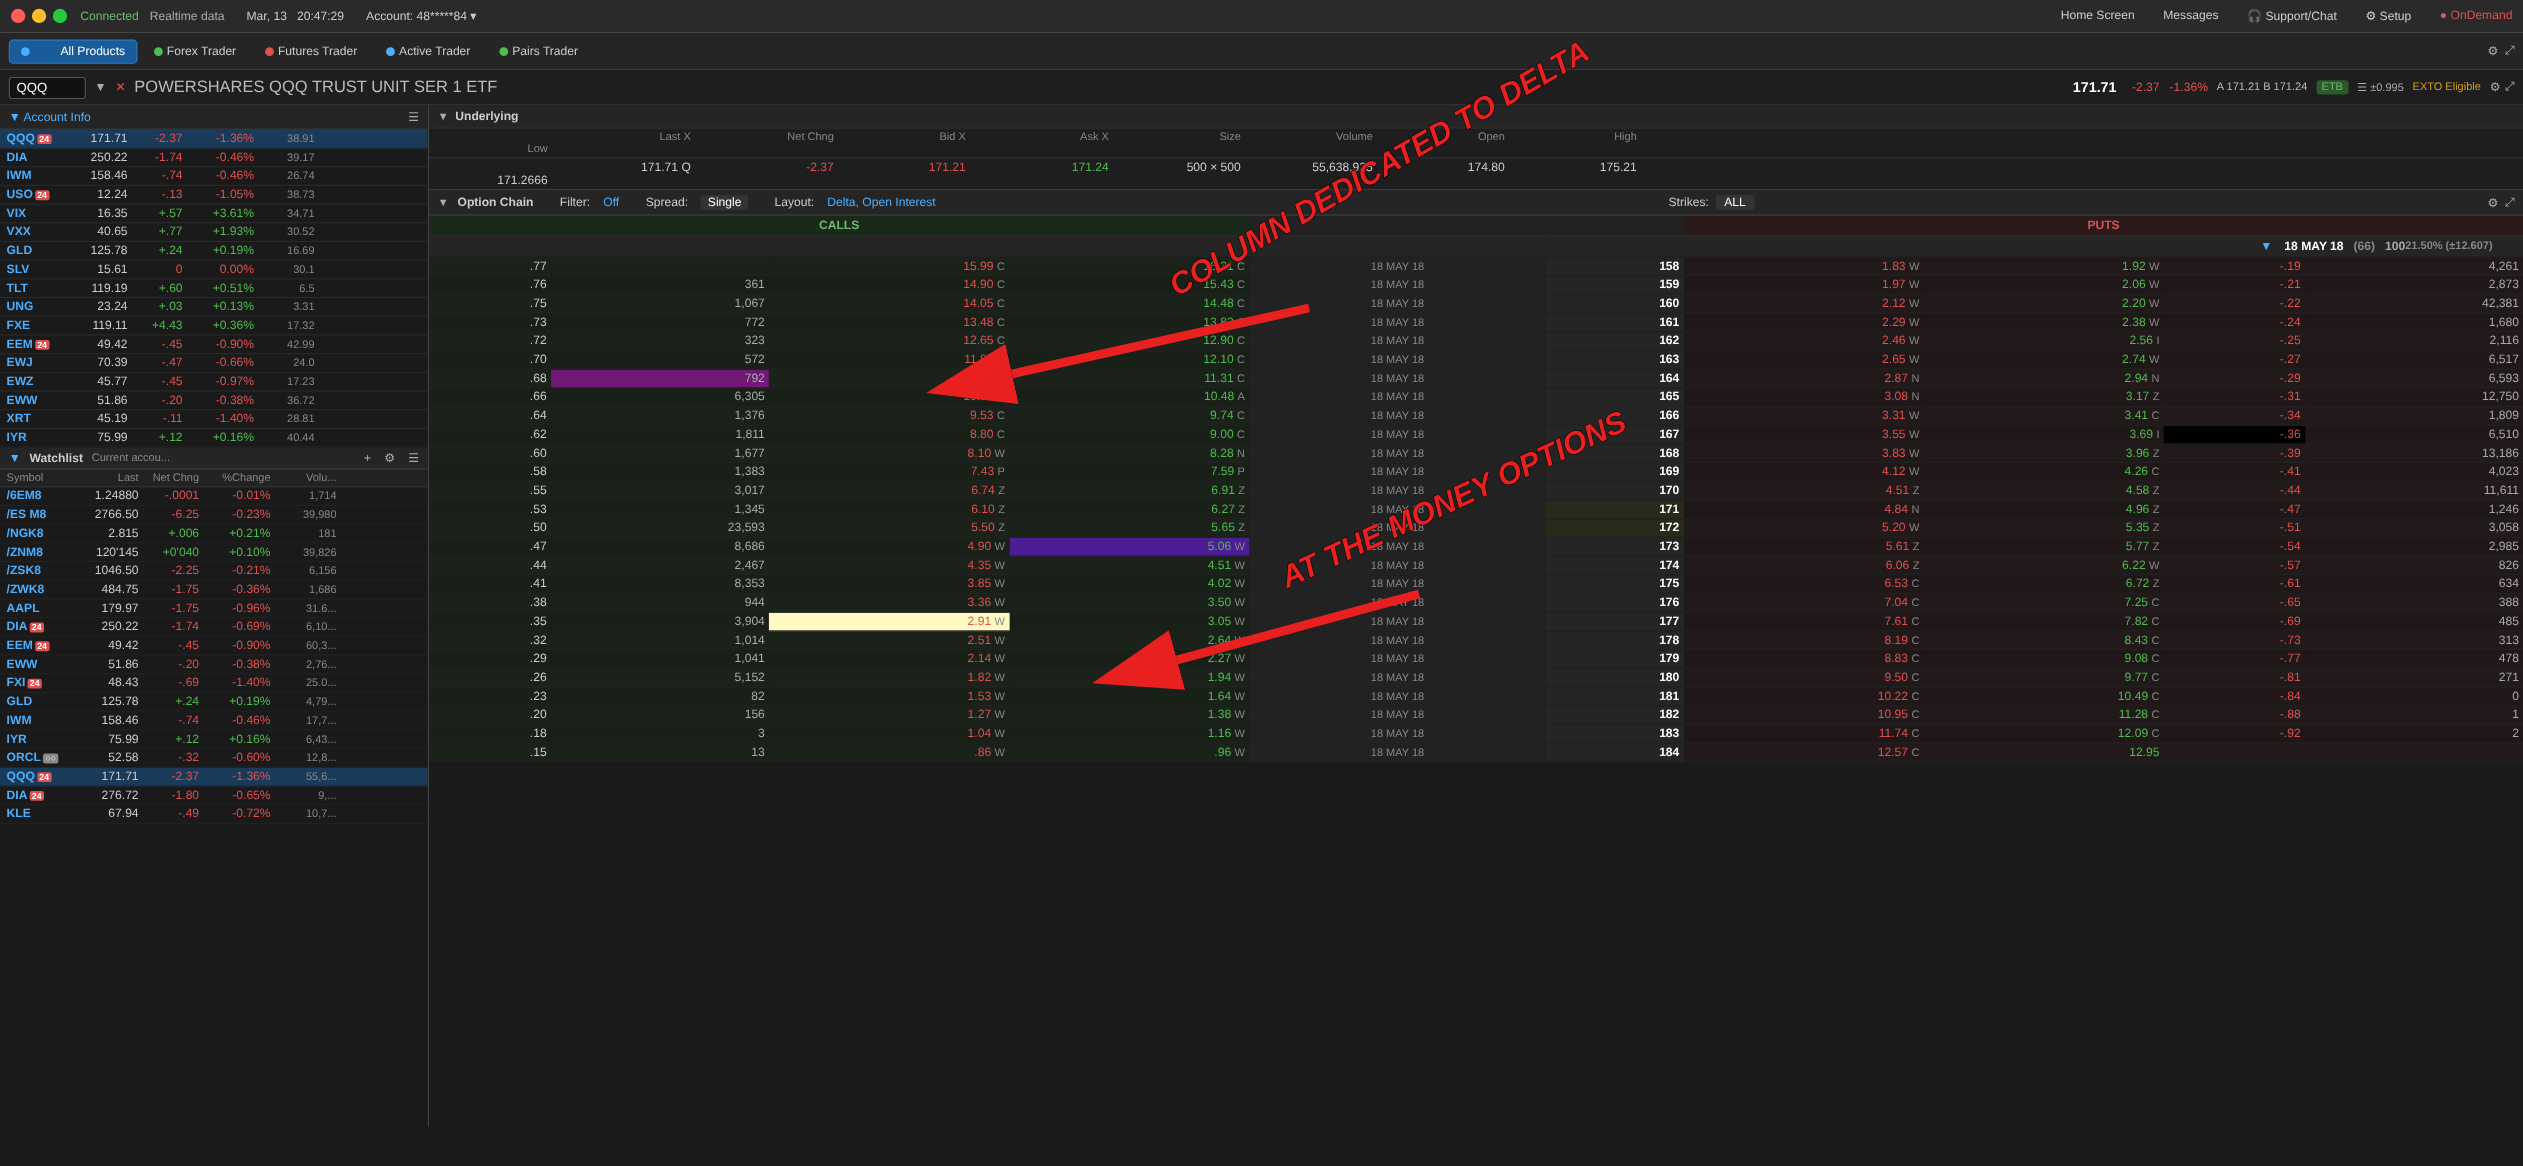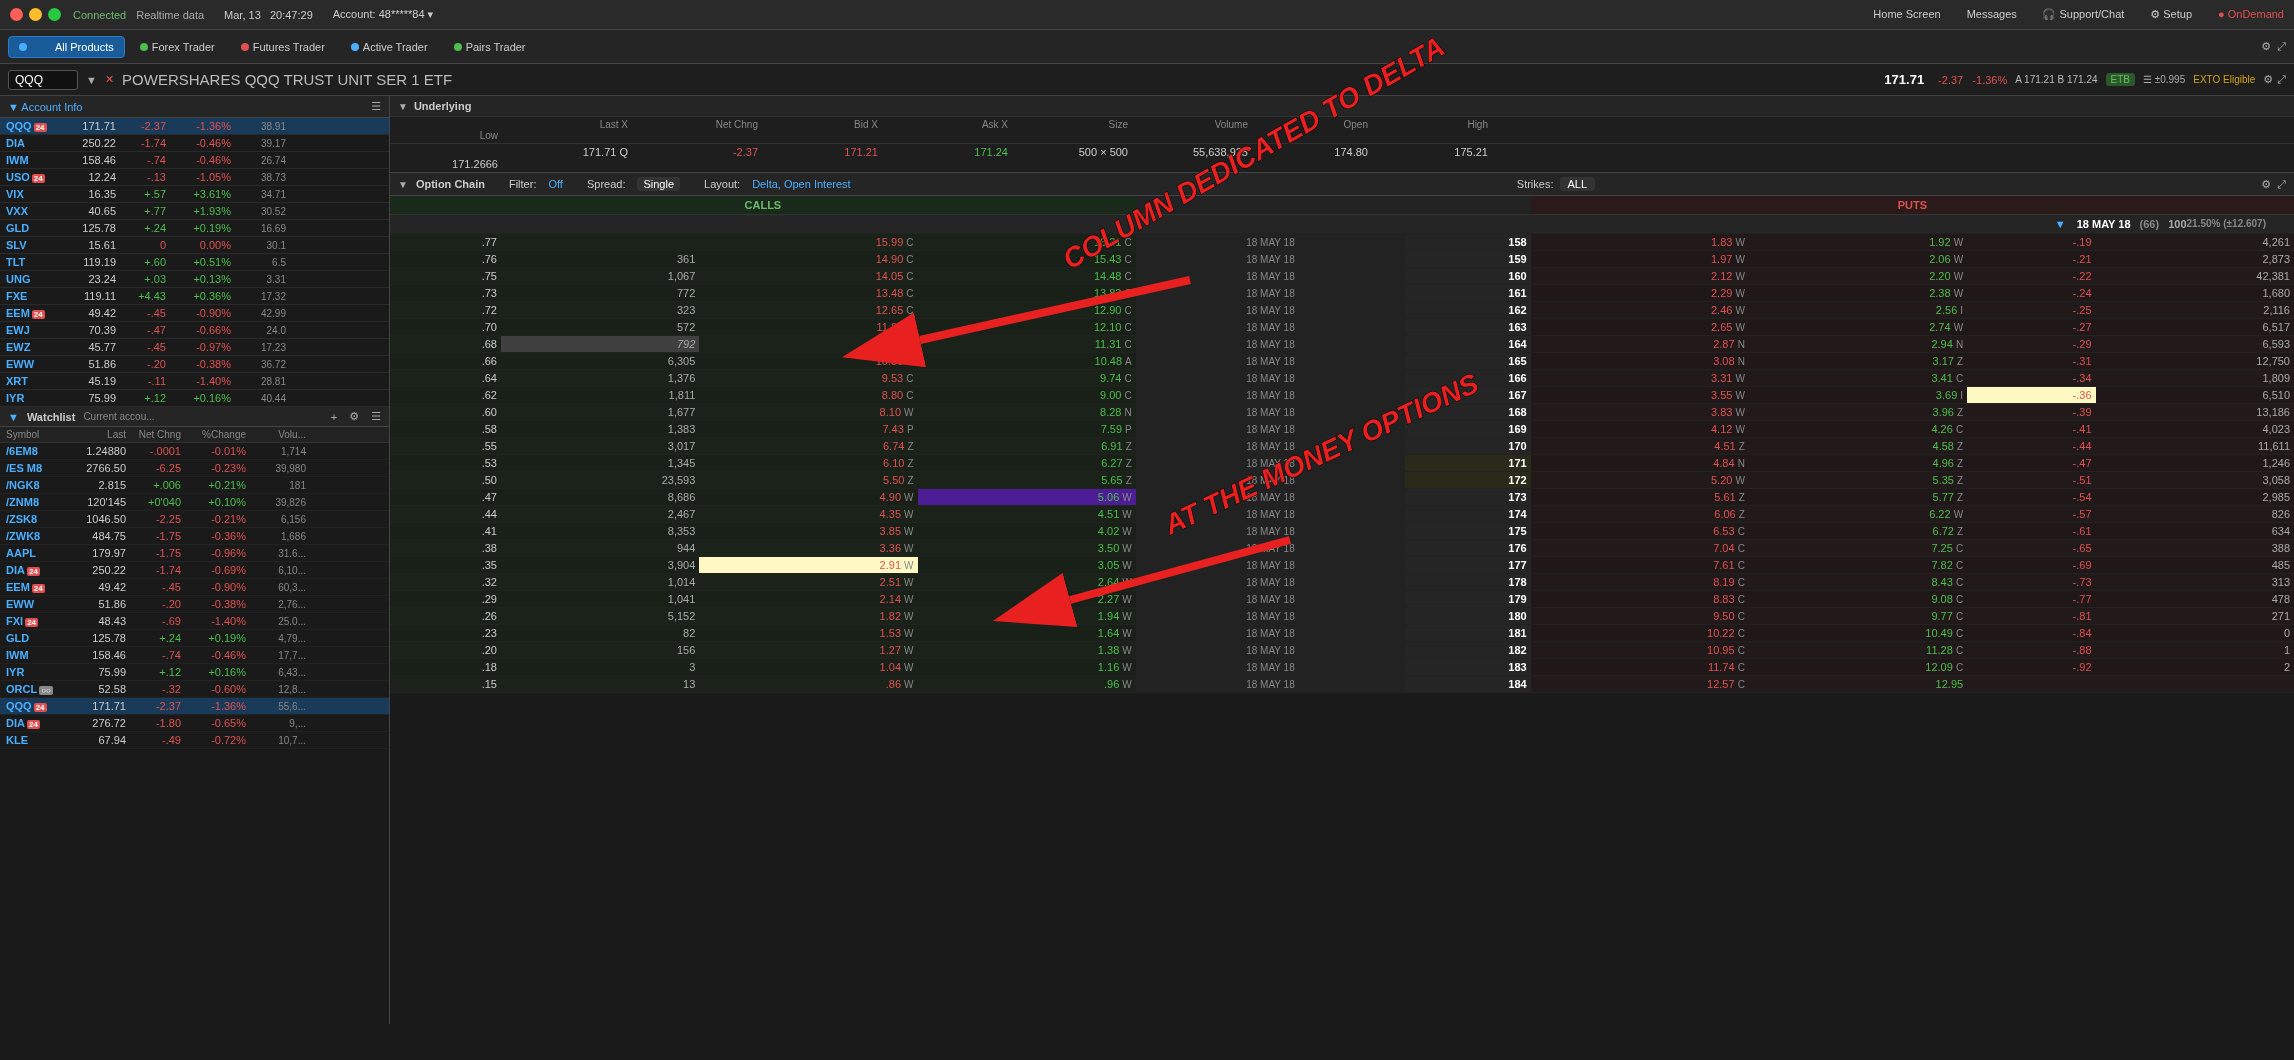--- a/index.html
+++ b/index.html
@@ -884,21 +884,21 @@
     </td>
     <td style="background:#201818;">
       <span style="color:#4dbd4d;">2.74</span>
       <span class="td-letter">W</span>
     </td>
     <td class="td-neg-delta" style="background:#201818;">-.27</td>
     <td class="td-oi" style="background:#201818;">6,517</td>
   </tr>
                 <tr>
     <td class="td-delta" style="background:#1a221a;">.68</td>
-    <td class="td-oi" style="background:#404040;font-style:italic;">792</td>
+    <td class="td-oi" style="background:#701a75;">792</td>
     <td style="background:#1a221a;">
       <span style="color:#e05050;">11.06</span>
       <span class="td-letter">C</span>
     </td>
     <td style="background:#1a221a;">
       <span style="color:#4dbd4d;">11.31</span>
       <span class="td-letter">C</span>
     </td>
     <td class="td-exp" style="text-align:center; font-size:10px; background:#222;">18 MAY 18</td>
     <td class="td-strike">164</td>
@@ -975,21 +975,21 @@
     <td class="td-exp" style="text-align:center; font-size:10px; background:#222;">18 MAY 18</td>
     <td class="td-strike">167</td>
     <td style="background:#201818;">
       <span style="color:#e05050;">3.55</span>
       <span class="td-letter">W</span>
     </td>
     <td style="background:#201818;">
       <span style="color:#4dbd4d;">3.69</span>
       <span class="td-letter">I</span>
     </td>
-    <td class="td-neg-delta" style="background:#fef9c3;margin-top:34px;">-.36</td>
+    <td class="td-neg-delta" style="background:#000000;margin-top:34px;">-.36</td>
     <td class="td-oi" style="background:#201818;">6,510</td>
   </tr>
                 <tr>
     <td class="td-delta" style="background:#1a221a;">.60</td>
     <td class="td-oi" style="background:#1a221a;">1,677</td>
     <td style="background:#1a221a;">
       <span style="color:#e05050;">8.10</span>
       <span class="td-letter">W</span>
     </td>
     <td style="background:#1a221a;">

